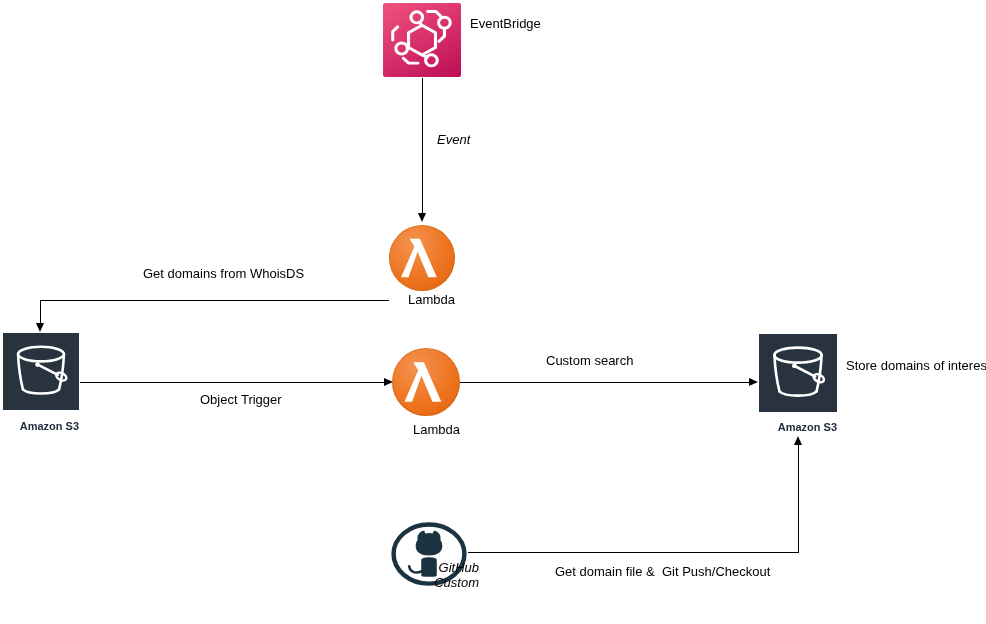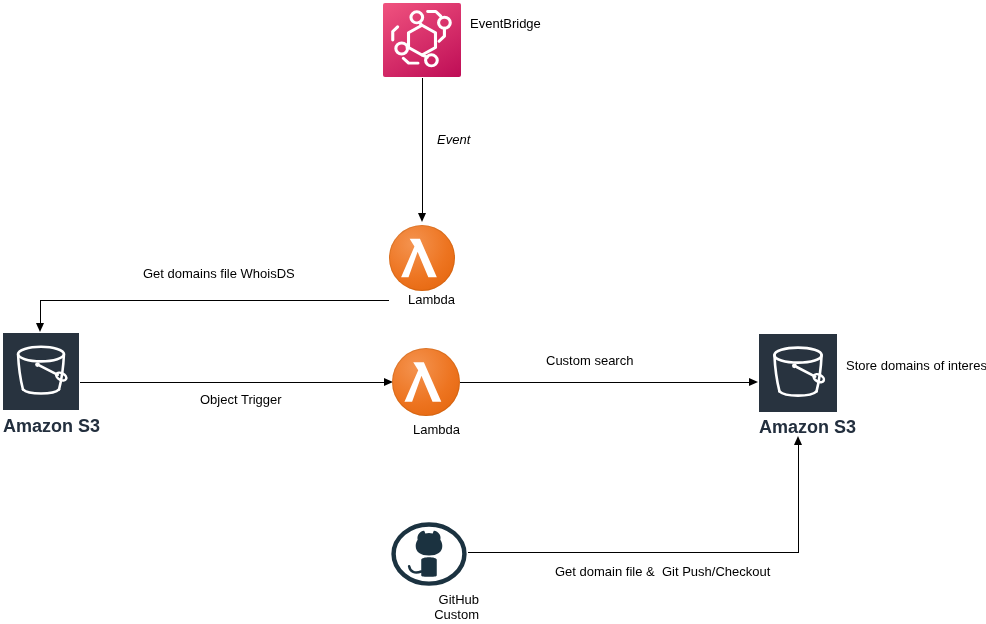--- a/index.html
+++ b/index.html
@@ -36,28 +36,28 @@
   .s3-square{background:var(--s3-navy);}
   .s3-left{left:3px;top:333px;width:76px;height:77px;}
   .s3-right{left:759px;top:334px;width:78px;height:78px;}
   .github-icon{left:390px;top:522px;width:78px;height:66px;}
   
   .label{
     position:absolute;font-size:13px;line-height:15px;color:#000;
     white-space:pre;background:var(--background);
   }
   .node-label{text-align:right;background:transparent;}
-  .s3-name{font-weight:bold;color:var(--s3-label);font-size:18px;}
+  .s3-name{font-weight:bold;color:var(--s3-label);font-size:11px;}
   .lbl-eventbridge{left:470px;top:16px;}
   .lbl-lambda-top{left:389px;top:292px;width:66px;}
   .lbl-s3-left{left:3px;top:419px;width:76px;}
   .lbl-lambda-mid{left:392px;top:422px;width:68px;}
   .lbl-s3-right{left:759px;top:420px;width:78px;}
   .lbl-s3-right-note{left:846px;top:358px;background:transparent;}
-  .lbl-github{left:379px;top:592px;width:100px;}
+  .lbl-github{left:379px;top:560px;width:100px;font-style:italic;}
   .lbl-edge-event{left:437px;top:132px;font-style:italic;}
   .lbl-edge-getdomains{left:143px;top:266px;}
   .lbl-edge-objecttrigger{left:200px;top:392px;}
   .lbl-edge-customsearch{left:546px;top:353px;text-align:right;}
   .lbl-edge-github{left:555px;top:564px;}
   
   .edge{position:absolute;background:var(--line);}
   .h{height:1px;}
   .v{width:1px;}
   .e-event-v{left:422px;top:78px;height:136px;}
@@ -108,21 +108,21 @@
   <div class="icon lambda-circle lambda-top">
     <svg viewBox="0 0 48 48">
       <path fill="#fff" d="M15,10 L22.5,10 L34.8,38 L28.6,38 L20.8,19.5 L14.2,38 L8.8,38 L18.5,15.7 Z"></path>
     </svg>
   </div>
   <div class="label node-label lbl-lambda-top">Lambda</div>
 
   <div class="edge h e-getdomains-h"></div>
   <div class="edge v e-getdomains-v"></div>
   <div class="arrow down a-getdomains"></div>
-  <div class="label lbl-edge-getdomains">Get domains file WhoisDS</div>
+  <div class="label lbl-edge-getdomains">Get domains from WhoisDS</div>
 
   <div class="icon s3-square s3-left">
     <svg viewBox="0 0 48 48" fill="none" stroke="#fff" stroke-width="1.6" stroke-linecap="round">
       <ellipse cx="24" cy="13" rx="14.5" ry="4.6"></ellipse>
       <path d="M9.5,13 C9.8,20 11,29 12.6,35.3"></path>
       <path d="M38.5,13 C38.2,20 37,29 35.4,35.3"></path>
       <path d="M12.6,35.3 C16,38.8 32,38.8 35.4,35.3"></path>
       <circle cx="21.8" cy="19.6" r="1.5" fill="#fff" stroke="none"></circle>
       <path d="M23.2,20.3 L34.6,26.2"></path>
       <ellipse cx="36.8" cy="27.2" rx="3.4" ry="2.1" transform="rotate(27 36.8 27.2)"></ellipse>

